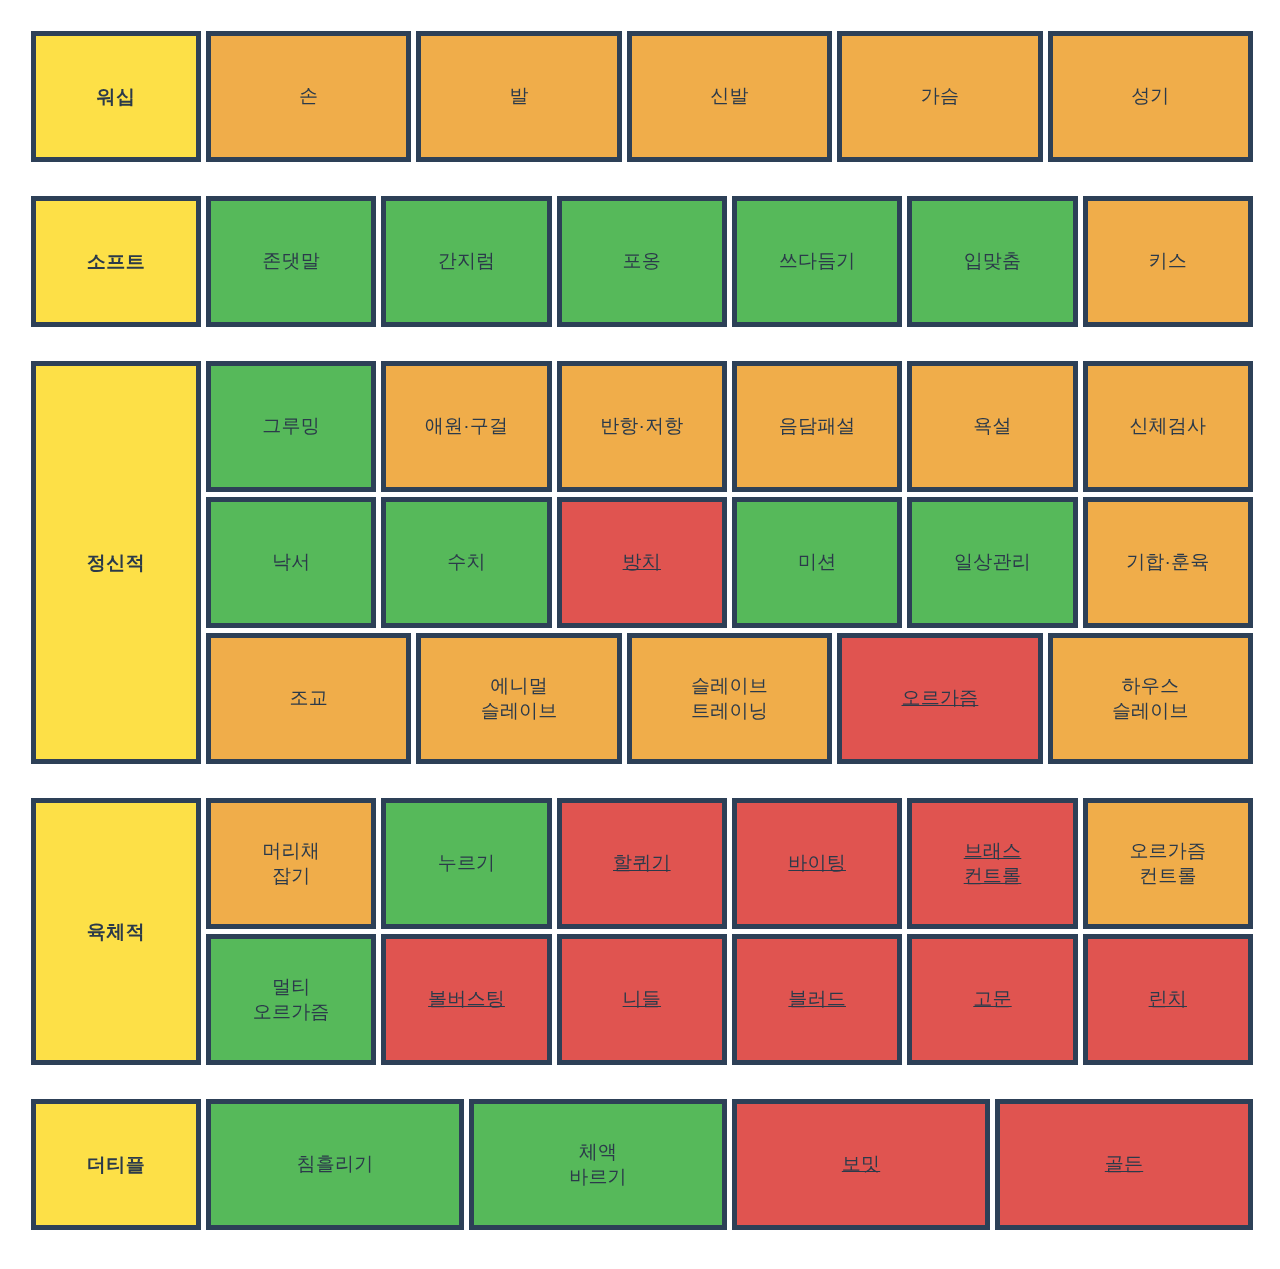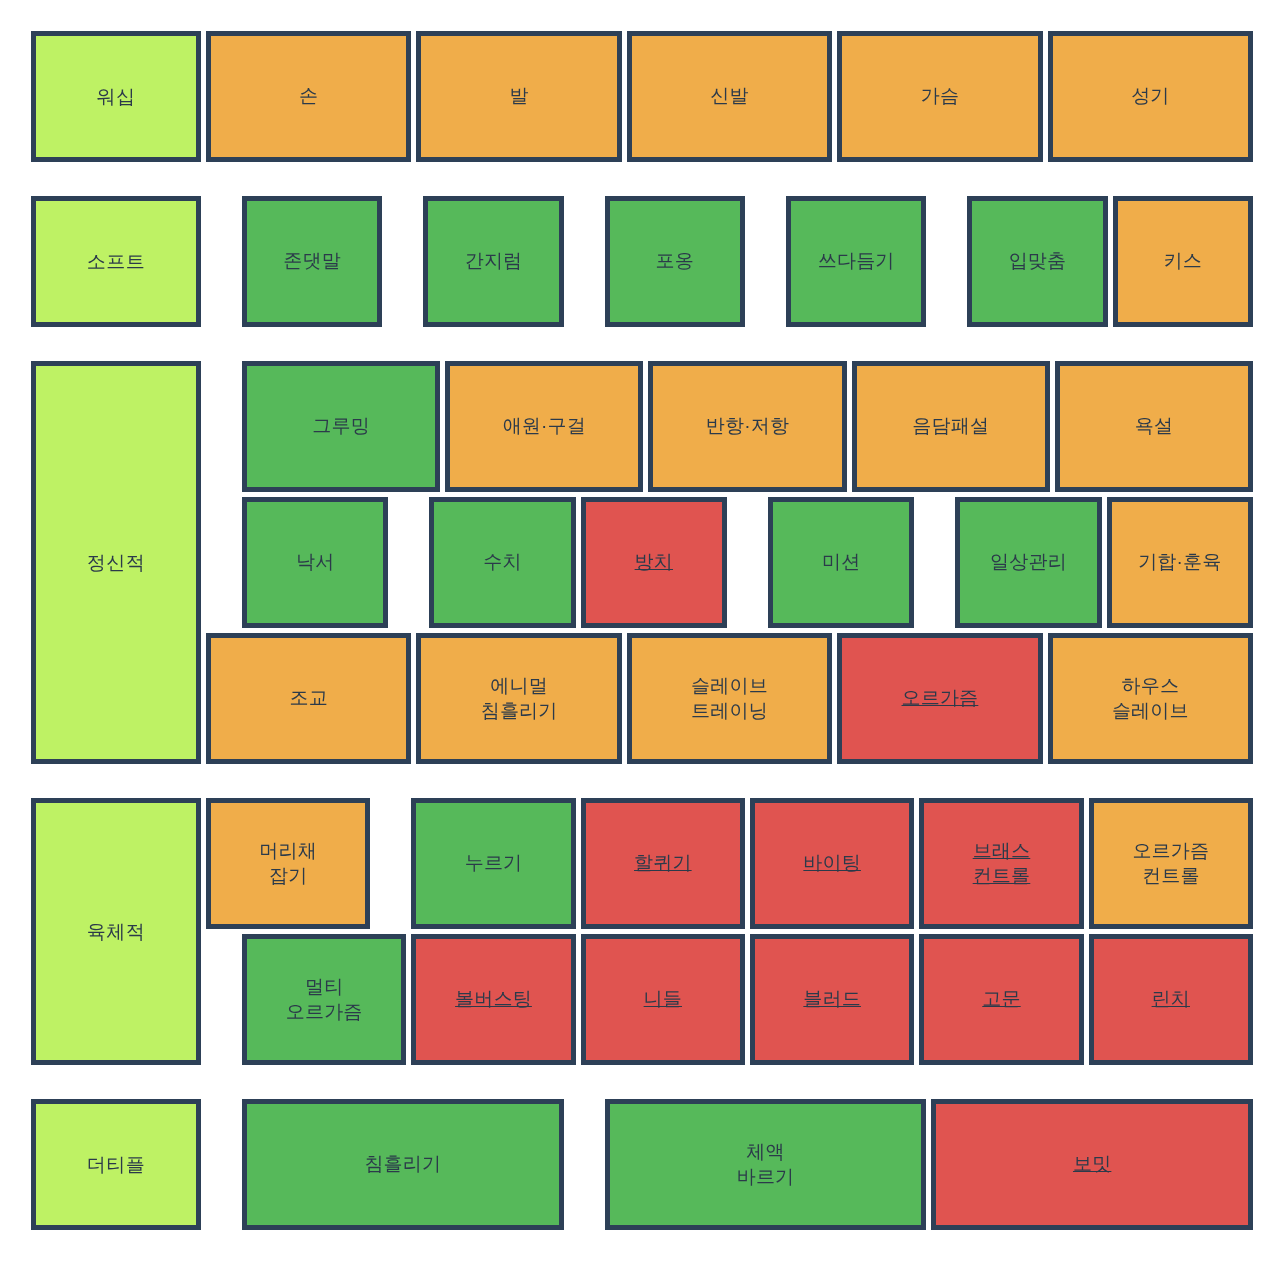--- a/index.html
+++ b/index.html
@@ -29,28 +29,28 @@
   .section {
     display: flex;
     flex-direction: row;
     align-items: stretch;
     gap: 5px;
   }
 
   .cat-cell {
     flex: 0 0 170px;
     width: 170px;
-    background: #bef264;
+    background: #fde047;
     border: 5px solid #2d4057;
     box-sizing: border-box;
     display: flex;
     align-items: center;
     justify-content: center;
     text-align: center;
-    font-weight: normal;
+    font-weight: bold;
     font-size: 19px;
     letter-spacing: 0.5px;
     color: #2b3a4a;
   }
 
   .rows {
     flex: 1 1 auto;
     display: flex;
     flex-direction: column;
     gap: 5px;
@@ -76,21 +76,21 @@
     text-align: center;
     font-size: 19px;
     line-height: 1.28;
     letter-spacing: 0.2px;
     color: #2b3a4a;
     white-space: pre-line;
     padding: 2px;
   }
 
   .c-orange { background: #f0ad4a; }
-  .c-green  { background: #56b95a; margin-left: 36px; }
+  .c-green  { background: #56b95a; }
   .c-red    { background: #e05450; text-decoration: underline; }
 </style>
 </head>
 <body>
 
 <div id="board">
     <div class="section">
       <div class="cat-cell">워십</div>
       <div class="rows">
         <div class="row">
@@ -117,33 +117,34 @@
     </div>
     <div class="section">
       <div class="cat-cell">정신적</div>
       <div class="rows">
         <div class="row">
           <div class="cell c-green">그루밍</div>
           <div class="cell c-orange">애원·구걸</div>
           <div class="cell c-orange">반항·저항</div>
           <div class="cell c-orange">음담패설</div>
           <div class="cell c-orange">욕설</div>
+          <div class="cell c-orange">신체검사</div>
         </div>
         <div class="row">
           <div class="cell c-green">낙서</div>
           <div class="cell c-green">수치</div>
           <div class="cell c-red">방치</div>
           <div class="cell c-green">미션</div>
           <div class="cell c-green">일상관리</div>
           <div class="cell c-orange">기합·훈육</div>
         </div>
         <div class="row">
           <div class="cell c-orange">조교</div>
           <div class="cell c-orange">에니멀
-침흘리기</div>
+슬레이브</div>
           <div class="cell c-orange">슬레이브
 트레이닝</div>
           <div class="cell c-red">오르가즘</div>
           <div class="cell c-orange">하우스
 슬레이브</div>
         </div>
       </div>
     </div>
     <div class="section">
       <div class="cat-cell">육체적</div>
@@ -171,16 +172,17 @@
       </div>
     </div>
     <div class="section">
       <div class="cat-cell">더티플</div>
       <div class="rows">
         <div class="row">
           <div class="cell c-green">침흘리기</div>
           <div class="cell c-green">체액
 바르기</div>
           <div class="cell c-red">보밋</div>
+          <div class="cell c-red">골든</div>
         </div>
       </div>
     </div>
   </div>
 
 </body></html>

